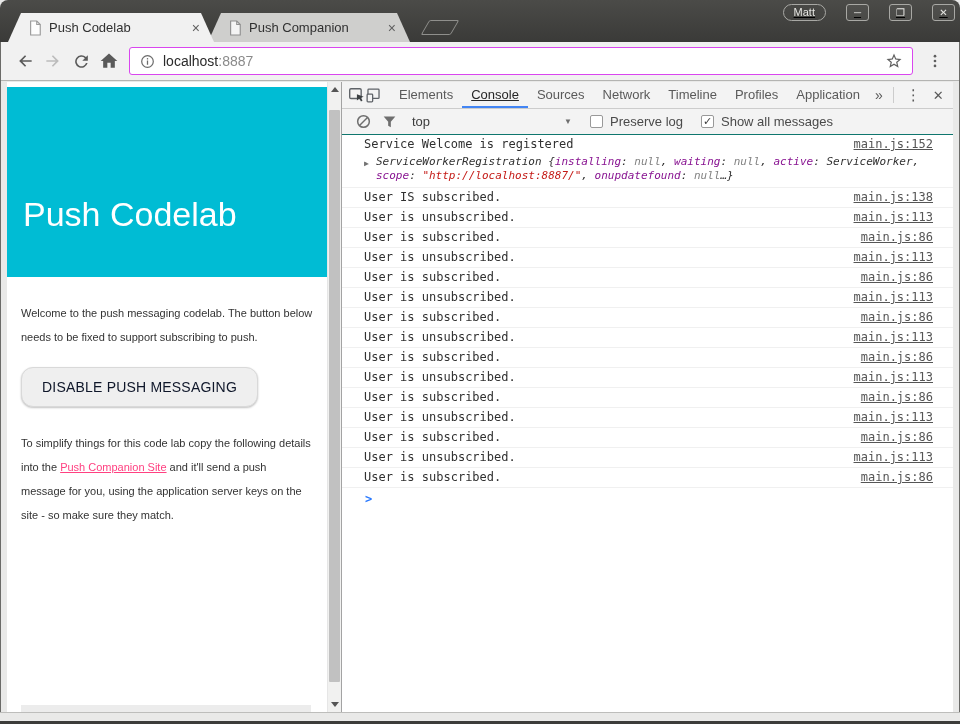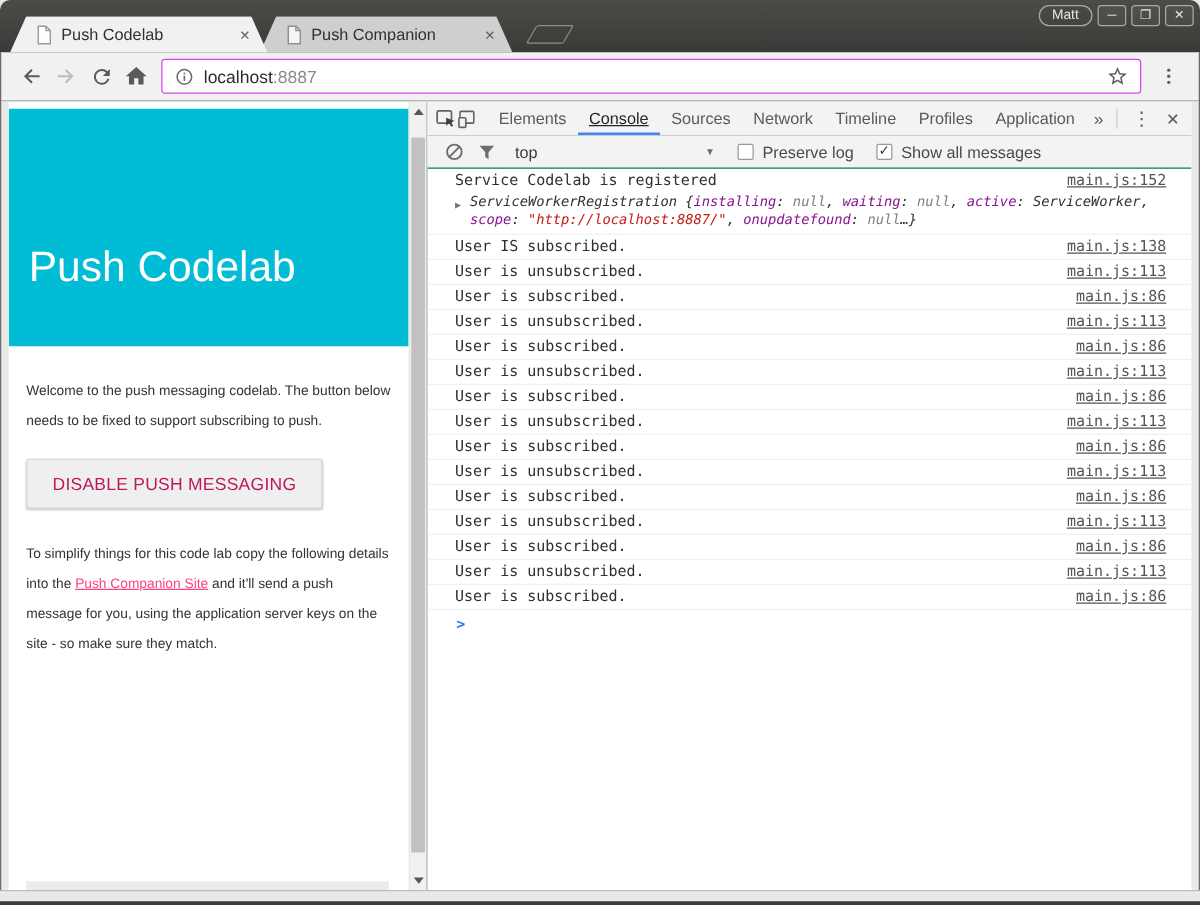--- a/index.html
+++ b/index.html
@@ -3,21 +3,21 @@
 <meta charset="utf-8">
 <style>
   html,body { margin:0; padding:0; background:#ffffff; }
   * { box-sizing:border-box; }
   .window { position:relative; width:960px; height:724px; font-family:"Liberation Sans",sans-serif;
             background:#e9e9e8; overflow:hidden; }
 
   
   .titlebar { position:absolute; top:0; left:0; right:0; height:42px;
               background:linear-gradient(#4b4b48,#3a3a38); border-radius:8px 8px 0 0; }
-  .win-right { position:absolute; top:4px; right:5px; display:flex; align-items:flex-start; gap:4px; }
+  .win-right { position:absolute; top:4px; right:5px; display:flex; align-items:flex-start; gap:20px;text-decoration:underline; }
   .profile-pill { height:17px; padding:0 10px; border:1px solid #a8a8a4; border-radius:9px;
                   color:#e6e6e2; font-size:11px; line-height:15px; }
   .win-btn { width:23px; height:17px; border:1px solid #a8a8a4; border-radius:3px; color:#e6e6e2;
              font-size:10px; line-height:15px; text-align:center; background:rgba(255,255,255,0.04); }
 
   
   .tabstrip { position:absolute; bottom:0; left:0; right:0; height:29px; }
   .btab { position:absolute; bottom:0; height:29px; display:flex; align-items:center;
           padding:0 10px 0 20px; clip-path:polygon(13px 0, calc(100% - 13px) 0, 100% 100%, 0 100%); }
   .btab-active { left:8px; width:206px; background:#f1f1f1; z-index:3; }
@@ -38,21 +38,21 @@
   .star { margin-left:auto; display:flex; }
 
   
   .main { position:absolute; top:82px; left:7px; right:7px; bottom:12px; background:#fff; display:flex; }
 
   
   .page { width:320px; position:relative; overflow:hidden; background:#fff; }
   .hero { margin-top:5px; height:190px; padding:108px 10px 0 16px; color:#fff; font-size:34px; }
   .page p { margin:24px 14px 0 14px; font-size:11px; line-height:24px; color:#333; }
   .push-btn { display:inline-block; margin:18px 14px 0 14px; padding:11px 20px; background:#efefef;
-              border:1px solid #d9d9d9; border-radius:2px; font-size:14px; color:#be185d;
+              border:1px solid #d9d9d9; border-radius:12px; font-size:14px; color:#0f172a;
               box-shadow:0 1px 2px rgba(0,0,0,0.24); letter-spacing:.2px; }
   .companion-link { text-decoration:underline; }
   .code-box { position:absolute; bottom:0; left:14px; width:290px; height:7px; background:#ececec; }
 
   
   .page-scrollbar { width:14px; background:#f1f1f0; position:relative; border-left:1px solid #e6e6e6; }
   .sb-arrow { position:absolute; left:0; width:14px; height:15px; display:flex; align-items:center; justify-content:center; }
   .sb-up { top:0; } .sb-down { bottom:0; }
   .tri-up { width:0; height:0; border-left:4px solid transparent; border-right:4px solid transparent; border-bottom:5px solid #555; }
   .tri-down { width:0; height:0; border-left:4px solid transparent; border-right:4px solid transparent; border-top:5px solid #555; }
@@ -247,21 +247,21 @@
           <span class="chk-label">Preserve log</span>
         </div>
         <div class="chk-group">
           <div class="chk" id="chk-showall">✓</div>
           <span class="chk-label">Show all messages</span>
         </div>
       </div>
 
       <div class="console" id="console-list">
           <div class="console-row no-border">
-            <span>Service Codelab is registered</span>
+            <span>Service Welcome is registered</span>
             <a class="source-link">main.js:152</a>
           </div>
           <div class="object-preview"><span class="expand-arrow">▶</span><span class="tk-class">ServiceWorkerRegistration </span><span class="tk-punct">{</span><span class="tk-key">installing</span><span class="tk-punct">: </span><span class="tk-nullv">null</span><span class="tk-punct">, </span><span class="tk-key">waiting</span><span class="tk-punct">: </span><span class="tk-nullv">null</span><span class="tk-punct">, </span><span class="tk-key">active</span><span class="tk-punct">: </span><span class="tk-class">ServiceWorker</span><span class="tk-punct">, </span><span class="tk-key">scope</span><span class="tk-punct">: </span><span class="tk-string">"http://localhost:8887/"</span><span class="tk-punct">, </span><span class="tk-key">onupdatefound</span><span class="tk-punct">: </span><span class="tk-nullv">null</span><span class="tk-punct">…}</span></div>
           <div class="console-row">
             <span>User IS subscribed.</span>
             <a class="source-link">main.js:138</a>
           </div>
           <div class="console-row">
             <span>User is unsubscribed.</span>
             <a class="source-link">main.js:113</a>

